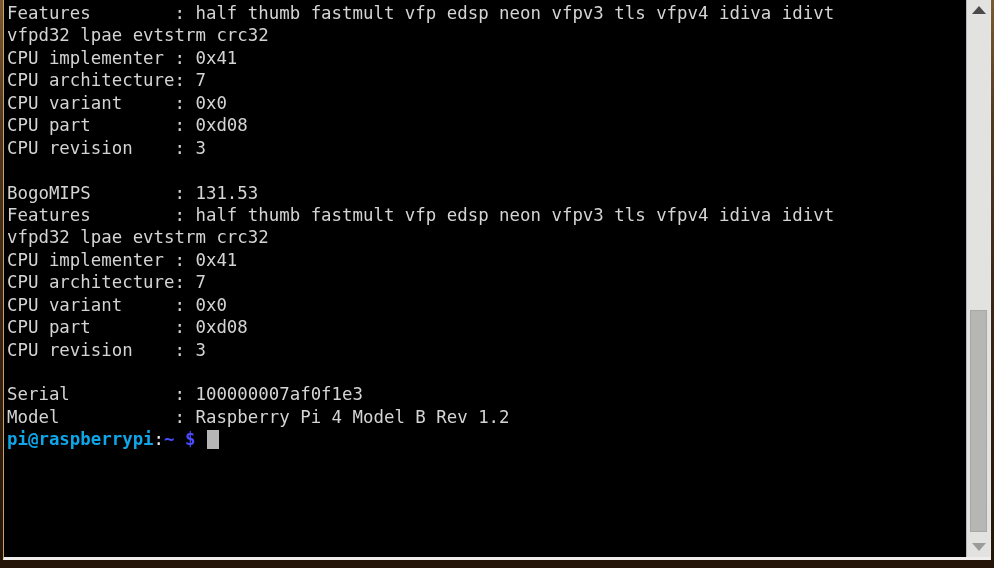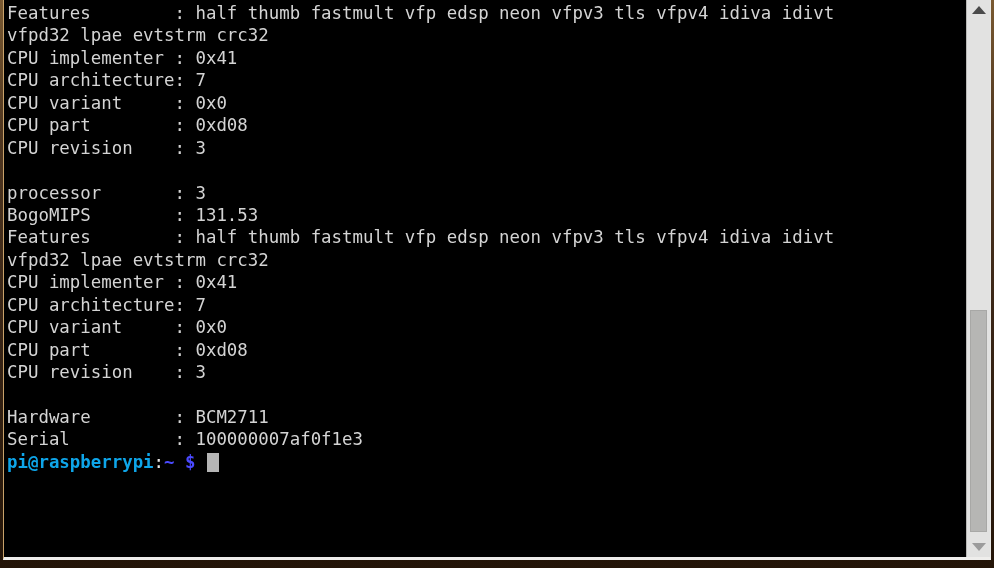--- a/index.html
+++ b/index.html
@@ -137,32 +137,31 @@
   <div id="terminal-screen">
 
     <div class="term-line">Features        : half thumb fastmult vfp edsp neon vfpv3 tls vfpv4 idiva idivt</div>
     <div class="term-line">vfpd32 lpae evtstrm crc32</div>
     <div class="term-line">CPU implementer : 0x41</div>
     <div class="term-line">CPU architecture: 7</div>
     <div class="term-line">CPU variant     : 0x0</div>
     <div class="term-line">CPU part        : 0xd08</div>
     <div class="term-line">CPU revision    : 3</div>
     <div class="term-line blank"></div>
-    <div class="term-line">processor       : 3</div>
     <div class="term-line">BogoMIPS        : 131.53</div>
     <div class="term-line">Features        : half thumb fastmult vfp edsp neon vfpv3 tls vfpv4 idiva idivt</div>
     <div class="term-line">vfpd32 lpae evtstrm crc32</div>
     <div class="term-line">CPU implementer : 0x41</div>
     <div class="term-line">CPU architecture: 7</div>
     <div class="term-line">CPU variant     : 0x0</div>
     <div class="term-line">CPU part        : 0xd08</div>
     <div class="term-line">CPU revision    : 3</div>
     <div class="term-line blank"></div>
-    <div class="term-line">Hardware        : BCM2711</div>
     <div class="term-line">Serial          : 100000007af0f1e3</div>
+    <div class="term-line">Model           : Raspberry Pi 4 Model B Rev 1.2</div>
 
     <div class="term-line"><span class="p-user">pi@raspberrypi</span><span class="p-colon">:</span><span class="p-path">~</span><span class="p-colon"> </span><span class="p-dollar">$</span><span class="p-colon"> </span><span></span><span class="cursor-block"></span></div>
 
   </div>
 
   <div id="scrollbar">
     <div class="sb-button" id="sb-up">
       <div class="sb-arrow"></div>
     </div>
     <div id="sb-track-upper"></div>

